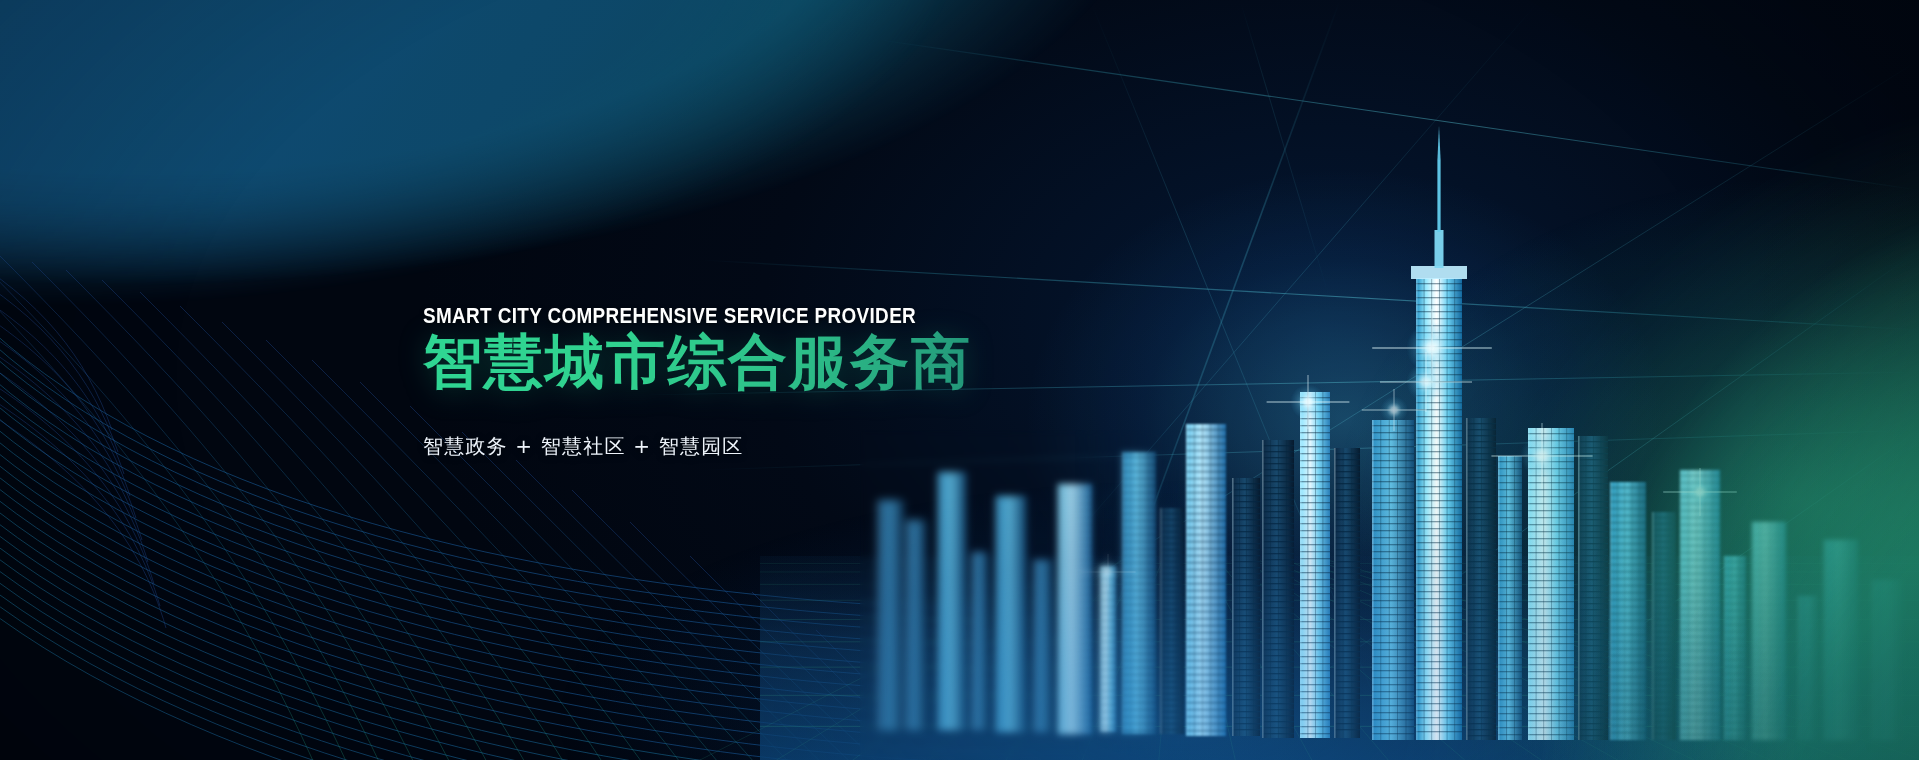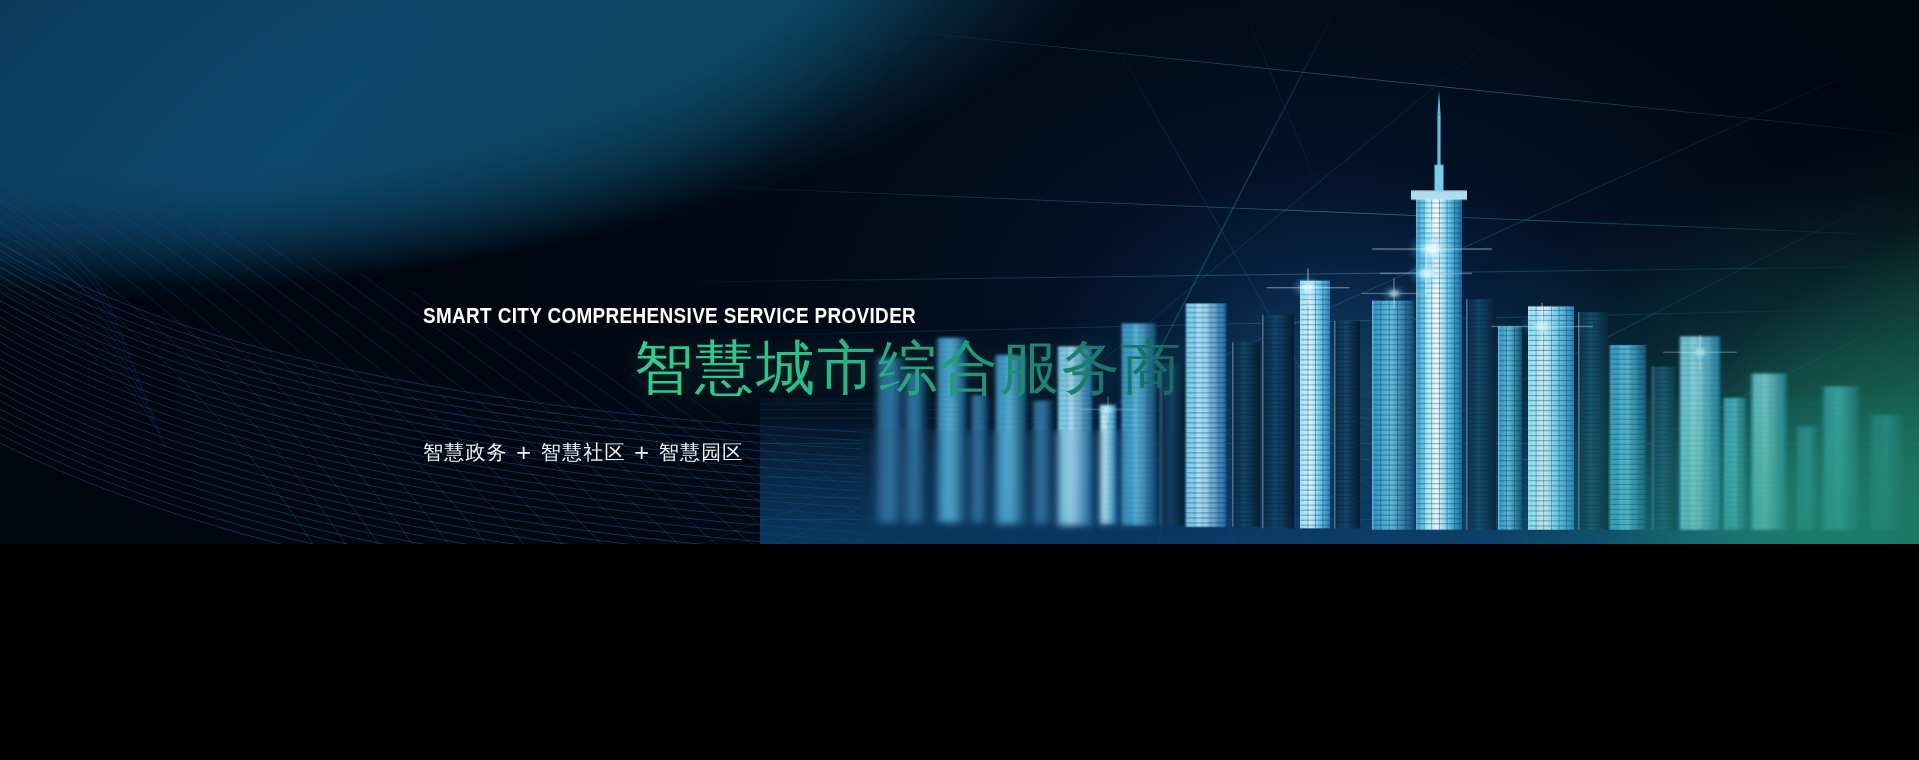--- a/index.html
+++ b/index.html
@@ -2,21 +2,21 @@
 <html><head>
 <meta charset="utf-8">
 <title>Smart City Banner</title>
 <style>
   html,body{margin:0;padding:0;background:#000;}
   *{box-sizing:border-box;}
 
   #banner{
     position:relative;
     width:1919px;
-    height:544px;
+    height:760px;
     overflow:hidden;
     background:#03122e;
     font-family:"Liberation Sans","DejaVu Sans",sans-serif;
   }
 
   
   .layer{position:absolute;top:0;left:0;width:100%;height:100%;pointer-events:none;}
 
   #sky-base{
     background:
@@ -101,34 +101,33 @@
     letter-spacing:.4px;
     color:#ffffff;
     line-height:1;
     white-space:nowrap;
     transform:scaleX(.88);
     transform-origin:left center;
     text-shadow:0 1px 5px rgba(0,0,0,.65);
   }
 
   #headline{
-    margin-top:8px;
+    margin-top:2px;
     font-family:"DejaVu Sans","Liberation Sans",sans-serif;
-    font-weight:400;
+    font-weight:700;
     font-size:59px;
     line-height:1.08;
     letter-spacing:2px;
     white-space:nowrap;
     background:linear-gradient(100deg,#2fd693 0%,#30d28f 26%,#2dc089 48%,#26a37e 66%,#1d8271 82%,#176a62 100%);
     -webkit-background-clip:text;
     background-clip:text;
     color:transparent;
     -webkit-text-fill-color:transparent;
     filter:drop-shadow(0 3px 14px rgba(18,140,110,.35));
-    text-align:right;
   }
 
   #tagline{
     margin-top:4px;
     font-family:"DejaVu Sans","Liberation Sans",sans-serif;
     font-weight:400;
     font-size:20px;
     letter-spacing:1.2px;
     color:#eef4fb;
     white-space:nowrap;

